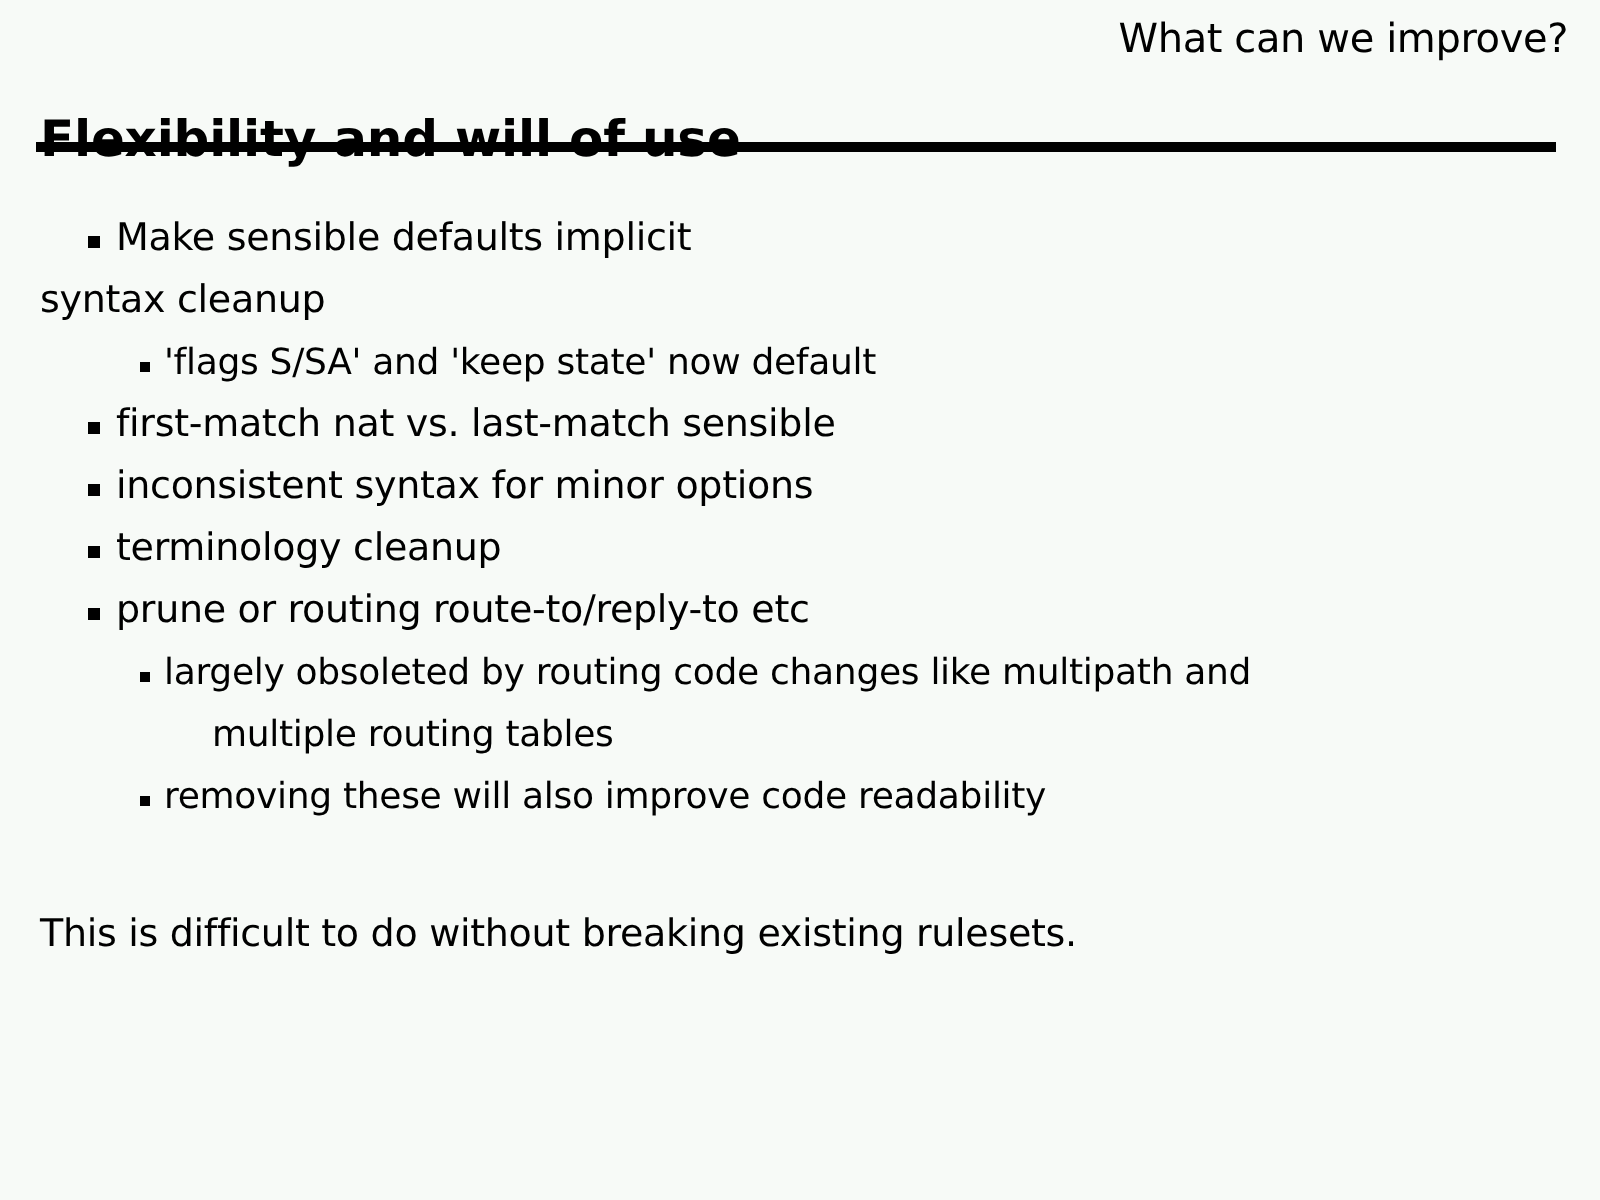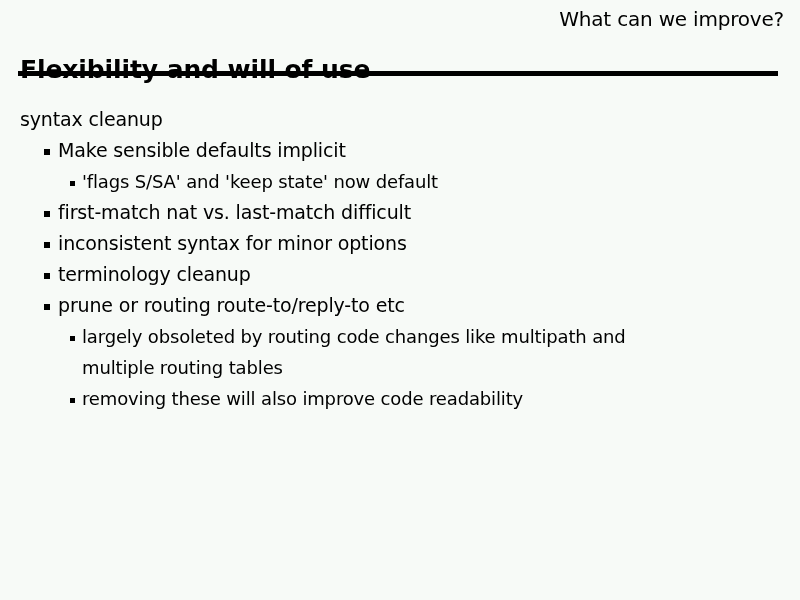--- a/index.html
+++ b/index.html
@@ -98,20 +98,21 @@
     left: 70px;
     top: 15px;
     width: 5px;
     height: 5px;
     background: #000000;
   }
 
   
   .lvl2.cont {
     padding-left: 82px;
+    margin-left: 24px;
   }
 
   
   .closing {
     position: absolute;
     left: 20px;
     top: 452px;
     font-size: 19px;
     line-height: 31px;
     letter-spacing: -0.15px;
@@ -124,37 +125,37 @@
 <div class="slide">
 
   <div class="kicker">What can we improve?</div>
 
   <h1 class="slide-title">Flexibility and will of use</h1>
 
   <div class="title-rule"></div>
 
   <div class="body">
 
-    <div class="line lvl0">
-      <span>syntax cleanup</span>
-    </div>
-
     <div class="line lvl1">
       <span class="bullet"></span>
       <span>Make sensible defaults implicit</span>
+    </div>
+
+    <div class="line lvl0">
+      <span>syntax cleanup</span>
     </div>
 
     <div class="line lvl2">
       <span class="bullet"></span>
       <span>'flags S/SA' and 'keep state' now default</span>
     </div>
 
     <div class="line lvl1">
       <span class="bullet"></span>
-      <span>first-match nat vs. last-match difficult</span>
+      <span>first-match nat vs. last-match sensible</span>
     </div>
 
     <div class="line lvl1">
       <span class="bullet"></span>
       <span>inconsistent syntax for minor options</span>
     </div>
 
     <div class="line lvl1">
       <span class="bullet"></span>
       <span>terminology cleanup</span>
@@ -174,14 +175,15 @@
       <span>multiple routing tables</span>
     </div>
 
     <div class="line lvl2">
       <span class="bullet"></span>
       <span>removing these will also improve code readability</span>
     </div>
 
   </div>
 
+  <div class="closing">This is difficult to do without breaking existing rulesets.</div>
 
 </div>
 
 </body></html>

